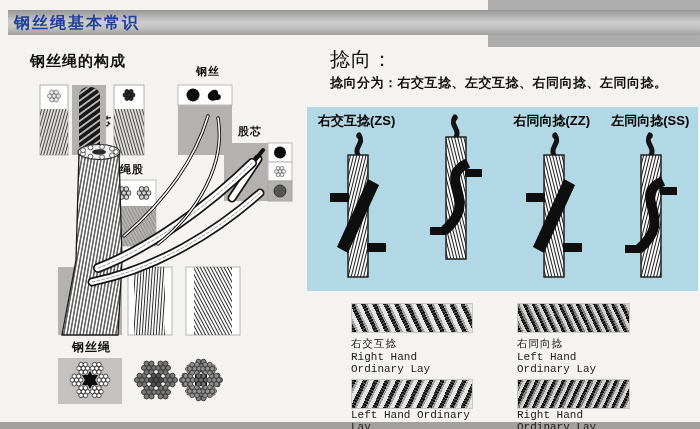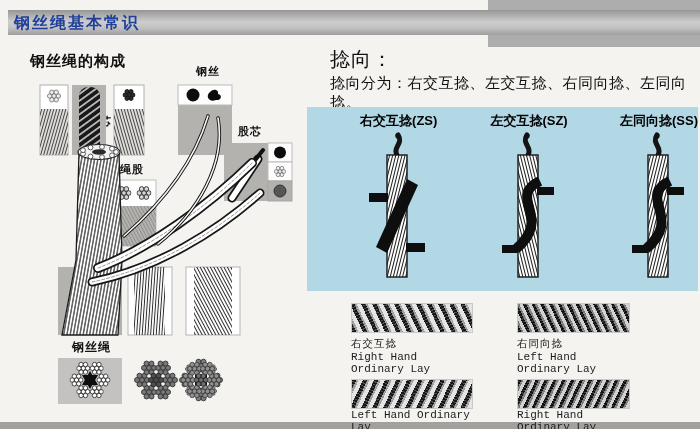--- a/index.html
+++ b/index.html
@@ -10,34 +10,34 @@
   .corner-shade{left:488px;top:0;width:212px;height:47px;background:#adadad;}
   .bottom-strip{left:0;top:422px;width:700px;height:7px;background:#a3a19d;}
   
   .header-bar{left:8px;top:10px;width:692px;height:25px;
       background:linear-gradient(180deg,#969696 0%,#cdcdcd 48%,#c2c2c2 70%,#9f9f9f 100%);}
   .header-bar .t{margin-left:6px;line-height:25px;font-size:16px;font-weight:bold;
       color:#20409a;letter-spacing:2px;}
   
   .comp-title{left:30px;top:52px;font-size:15px;font-weight:bold;letter-spacing:1px;}
   .lay-title{left:330px;top:46px;font-size:20px;font-weight:normal;letter-spacing:1px;}
-  .lay-desc{left:330px;top:74px;font-size:15px;font-weight:400;letter-spacing:0.5px;}
+  .lay-desc{left:330px;top:74px;font-size:13px;font-weight:700;letter-spacing:0.5px;}
   
   .dlabel{font-size:11px;font-weight:bold;letter-spacing:1px;}
   .lbl-shengxin{left:88px;top:66px;margin-top:48px;}
   .lbl-gangsi{left:196px;top:64px;}
   .lbl-guxin{left:238px;top:124px;}
   .lbl-shenggu{left:120px;top:162px;}
   .lbl-gangsisheng{left:72px;top:339px;font-size:12px;}
   
   .left-svg{left:0;top:60px;width:310px;height:369px;}
   
   .lay-panel{left:307px;top:107px;width:391px;height:184px;background:#b2d8e6;
       display:flex;padding-top:5px;box-sizing:border-box;}
-  .lay-col{flex:1;text-align:right;}
+  .lay-col{flex:1;text-align:left;margin-left:11px;}
   .lay-head{font-size:13px;font-weight:bold;color:#000;}
   svg.lay-svg{width:80px;height:150px;margin-top:1px;}
   .squig{fill:none;stroke:#141414;stroke-width:5;stroke-linecap:round;}
   
   .photo-grid{left:351px;top:303px;width:347px;display:grid;
       grid-template-columns:122px 113px;column-gap:44px;row-gap:4px;}
   .photo{height:30px;border:1px solid #c9c9c9;box-sizing:border-box;}
   .p-zs{background-image:
       repeating-linear-gradient(155deg,rgba(255,255,255,.25) 0 1px,transparent 1px 3px),
       repeating-linear-gradient(65deg,#161616 0 4px,#9a9a9a 4px 6px,#e2e2e2 6px 10px);}
@@ -265,34 +265,47 @@
       <rect x="30" y="24" width="20" height="122" fill="url(#layA)"></rect>
       <g fill="#0e0e0e">
         <rect x="12" y="62" width="19" height="9"></rect>
         <polygon points="50,48 61,54 30,122 19,116"></polygon>
         <rect x="49" y="112" width="19" height="9"></rect>
       </g>
     </svg>
   </div>
 
   <div class="lay-col">
-    <div class="lay-head">左交互捻(SZ)</div>
     <svg class="lay-svg" viewBox="0 0 80 150">
       <path class="squig" d="M 40,24 C 45,16 33,13 39,4"></path>
         <circle cx="39" cy="5" r="2.6" fill="#111"></circle>
       <rect x="30" y="24" width="20" height="122" fill="#fff" stroke="#161616" stroke-width="1.4"></rect>
       <rect x="30" y="24" width="20" height="122" fill="url(#layB)"></rect>
       <g fill="#0e0e0e">
         <rect x="49" y="56" width="17" height="8"></rect>
         <path d="M 52,50 C 18,66 66,86 28,118" fill="none" stroke="#0e0e0e" stroke-width="10"></path>
         <rect x="14" y="114" width="16" height="8"></rect>
       </g>
     </svg>
   </div>
 
+  <div class="lay-col">
+    <div class="lay-head">右同向捻(ZZ)</div>
+    <svg class="lay-svg" viewBox="0 0 80 150">
+      <path class="squig" d="M 40,24 C 35,16 47,13 41,4"></path>
+        <circle cx="41" cy="5" r="2.6" fill="#111"></circle>
+      <rect x="30" y="24" width="20" height="122" fill="#fff" stroke="#161616" stroke-width="1.4"></rect>
+      <rect x="30" y="24" width="20" height="122" fill="url(#layB)"></rect>
+      <g fill="#0e0e0e">
+        <rect x="12" y="62" width="19" height="9"></rect>
+        <polygon points="50,48 61,54 30,122 19,116"></polygon>
+        <rect x="49" y="112" width="19" height="9"></rect>
+      </g>
+    </svg>
+  </div>
 
   <div class="lay-col">
     <div class="lay-head">左同向捻(SS)</div>
     <svg class="lay-svg" viewBox="0 0 80 150">
       <path class="squig" d="M 40,24 C 45,16 33,13 39,4"></path>
         <circle cx="39" cy="5" r="2.6" fill="#111"></circle>
       <rect x="30" y="24" width="20" height="122" fill="#fff" stroke="#161616" stroke-width="1.4"></rect>
       <rect x="30" y="24" width="20" height="122" fill="url(#layA)"></rect>
       <g fill="#0e0e0e">
         <rect x="49" y="56" width="17" height="8"></rect>

